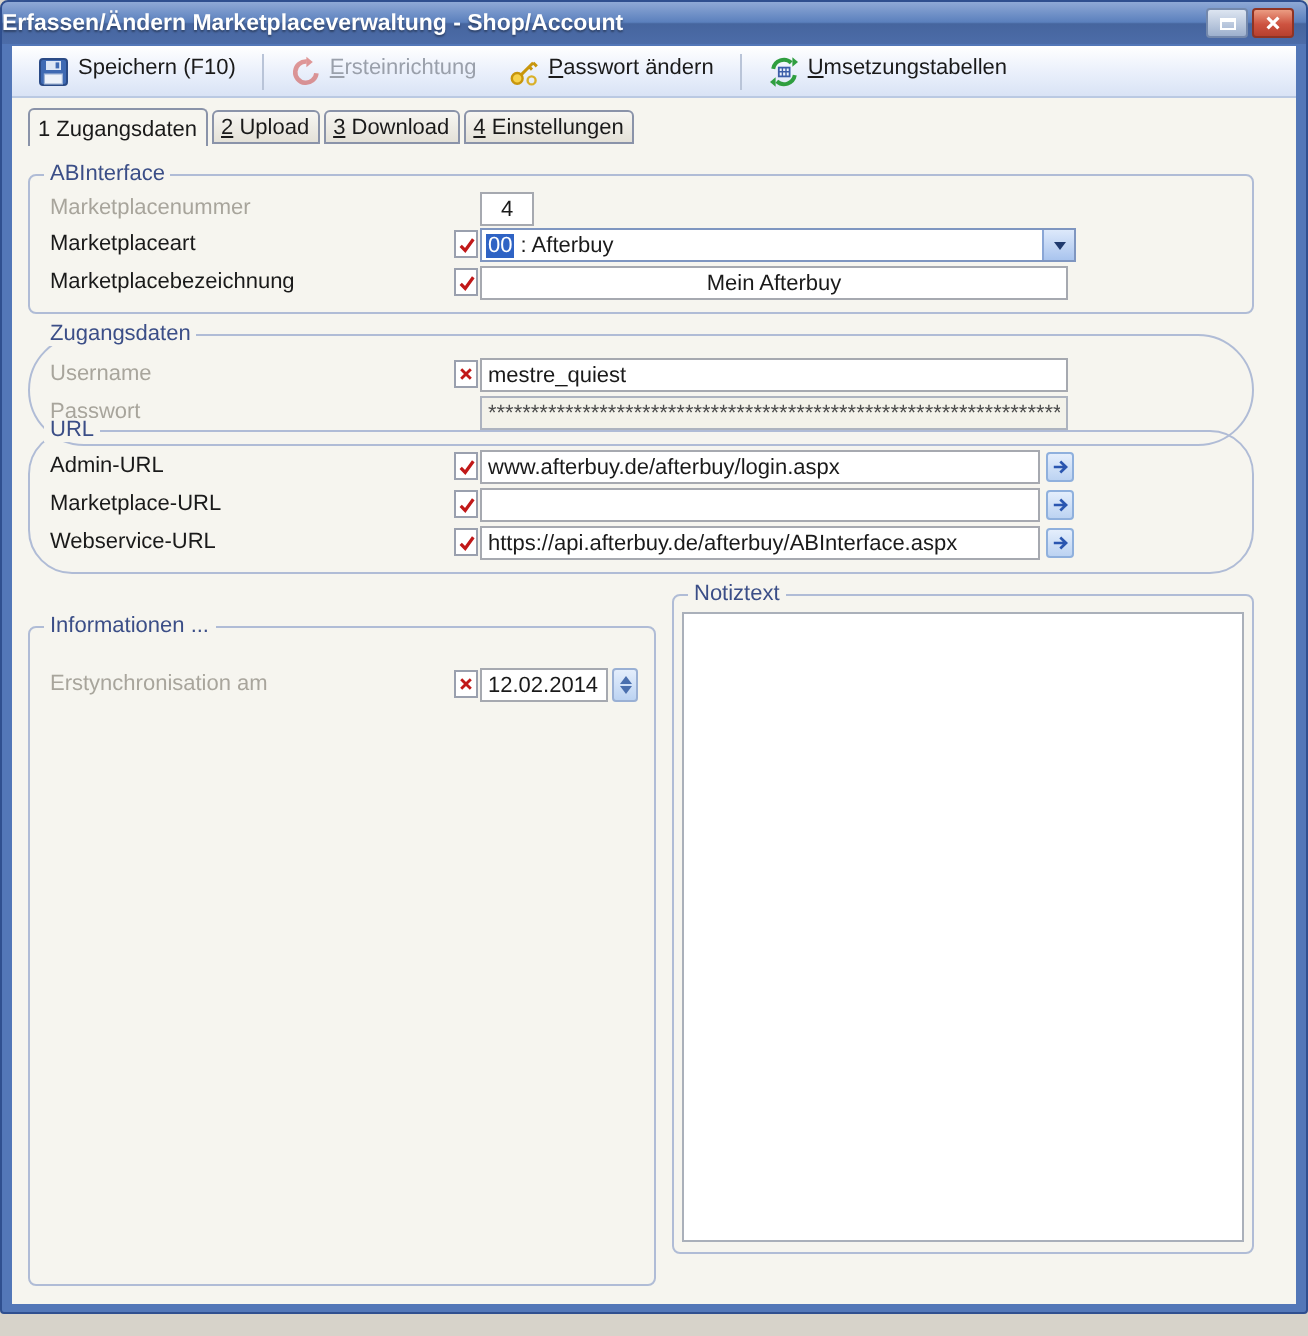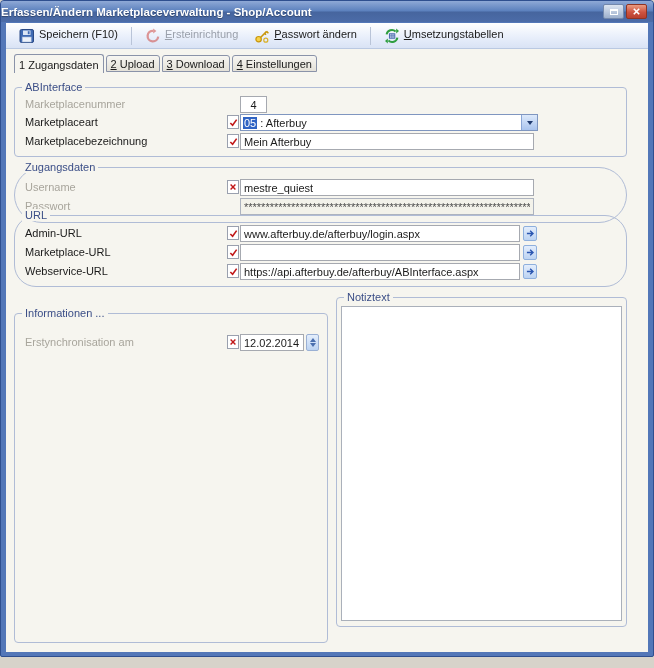--- a/index.html
+++ b/index.html
@@ -173,36 +173,36 @@
         </div>
 
         <div class="row" style="top:26px;">
           <span class="flabel">Marketplaceart</span>
           <span class="req">
             <svg width="9" height="9" viewBox="0 0 10 10">
                 <path d="M1.5 5.5 L4 8 L8.5 1.8" stroke="#c11818" stroke-width="1.8" fill="none"></path>
               </svg>
           </span>
           <div class="combo" style="width:298px;">
-            <span class="sel">05</span>
+            <span class="sel">00</span>
             <span class="rest"> : Afterbuy</span>
             <span class="drop">
                 <span class="arrow-down"></span>
               </span>
           </div>
         </div>
 
         <div class="row" style="top:45px;">
           <span class="flabel">Marketplacebezeichnung</span>
           <span class="req">
             <svg width="9" height="9" viewBox="0 0 10 10">
                 <path d="M1.5 5.5 L4 8 L8.5 1.8" stroke="#c11818" stroke-width="1.8" fill="none"></path>
               </svg>
           </span>
-          <input class="txt" style="width: 294px;" value="Mein Afterbuy">
+          <input class="txt" style="width: 294px; text-align: center;" value="Mein Afterbuy">
         </div>
       </div>
 
       <div class="group" style="left:8px; top:144px; width:613px; height:56px;border-radius:28px;">
         <span class="gtitle">Zugangsdaten</span>
 
         <div class="row" style="top:11px;">
           <span class="flabel gray">Username</span>
           <span class="req">
             <svg width="8" height="8" viewBox="0 0 10 10">

